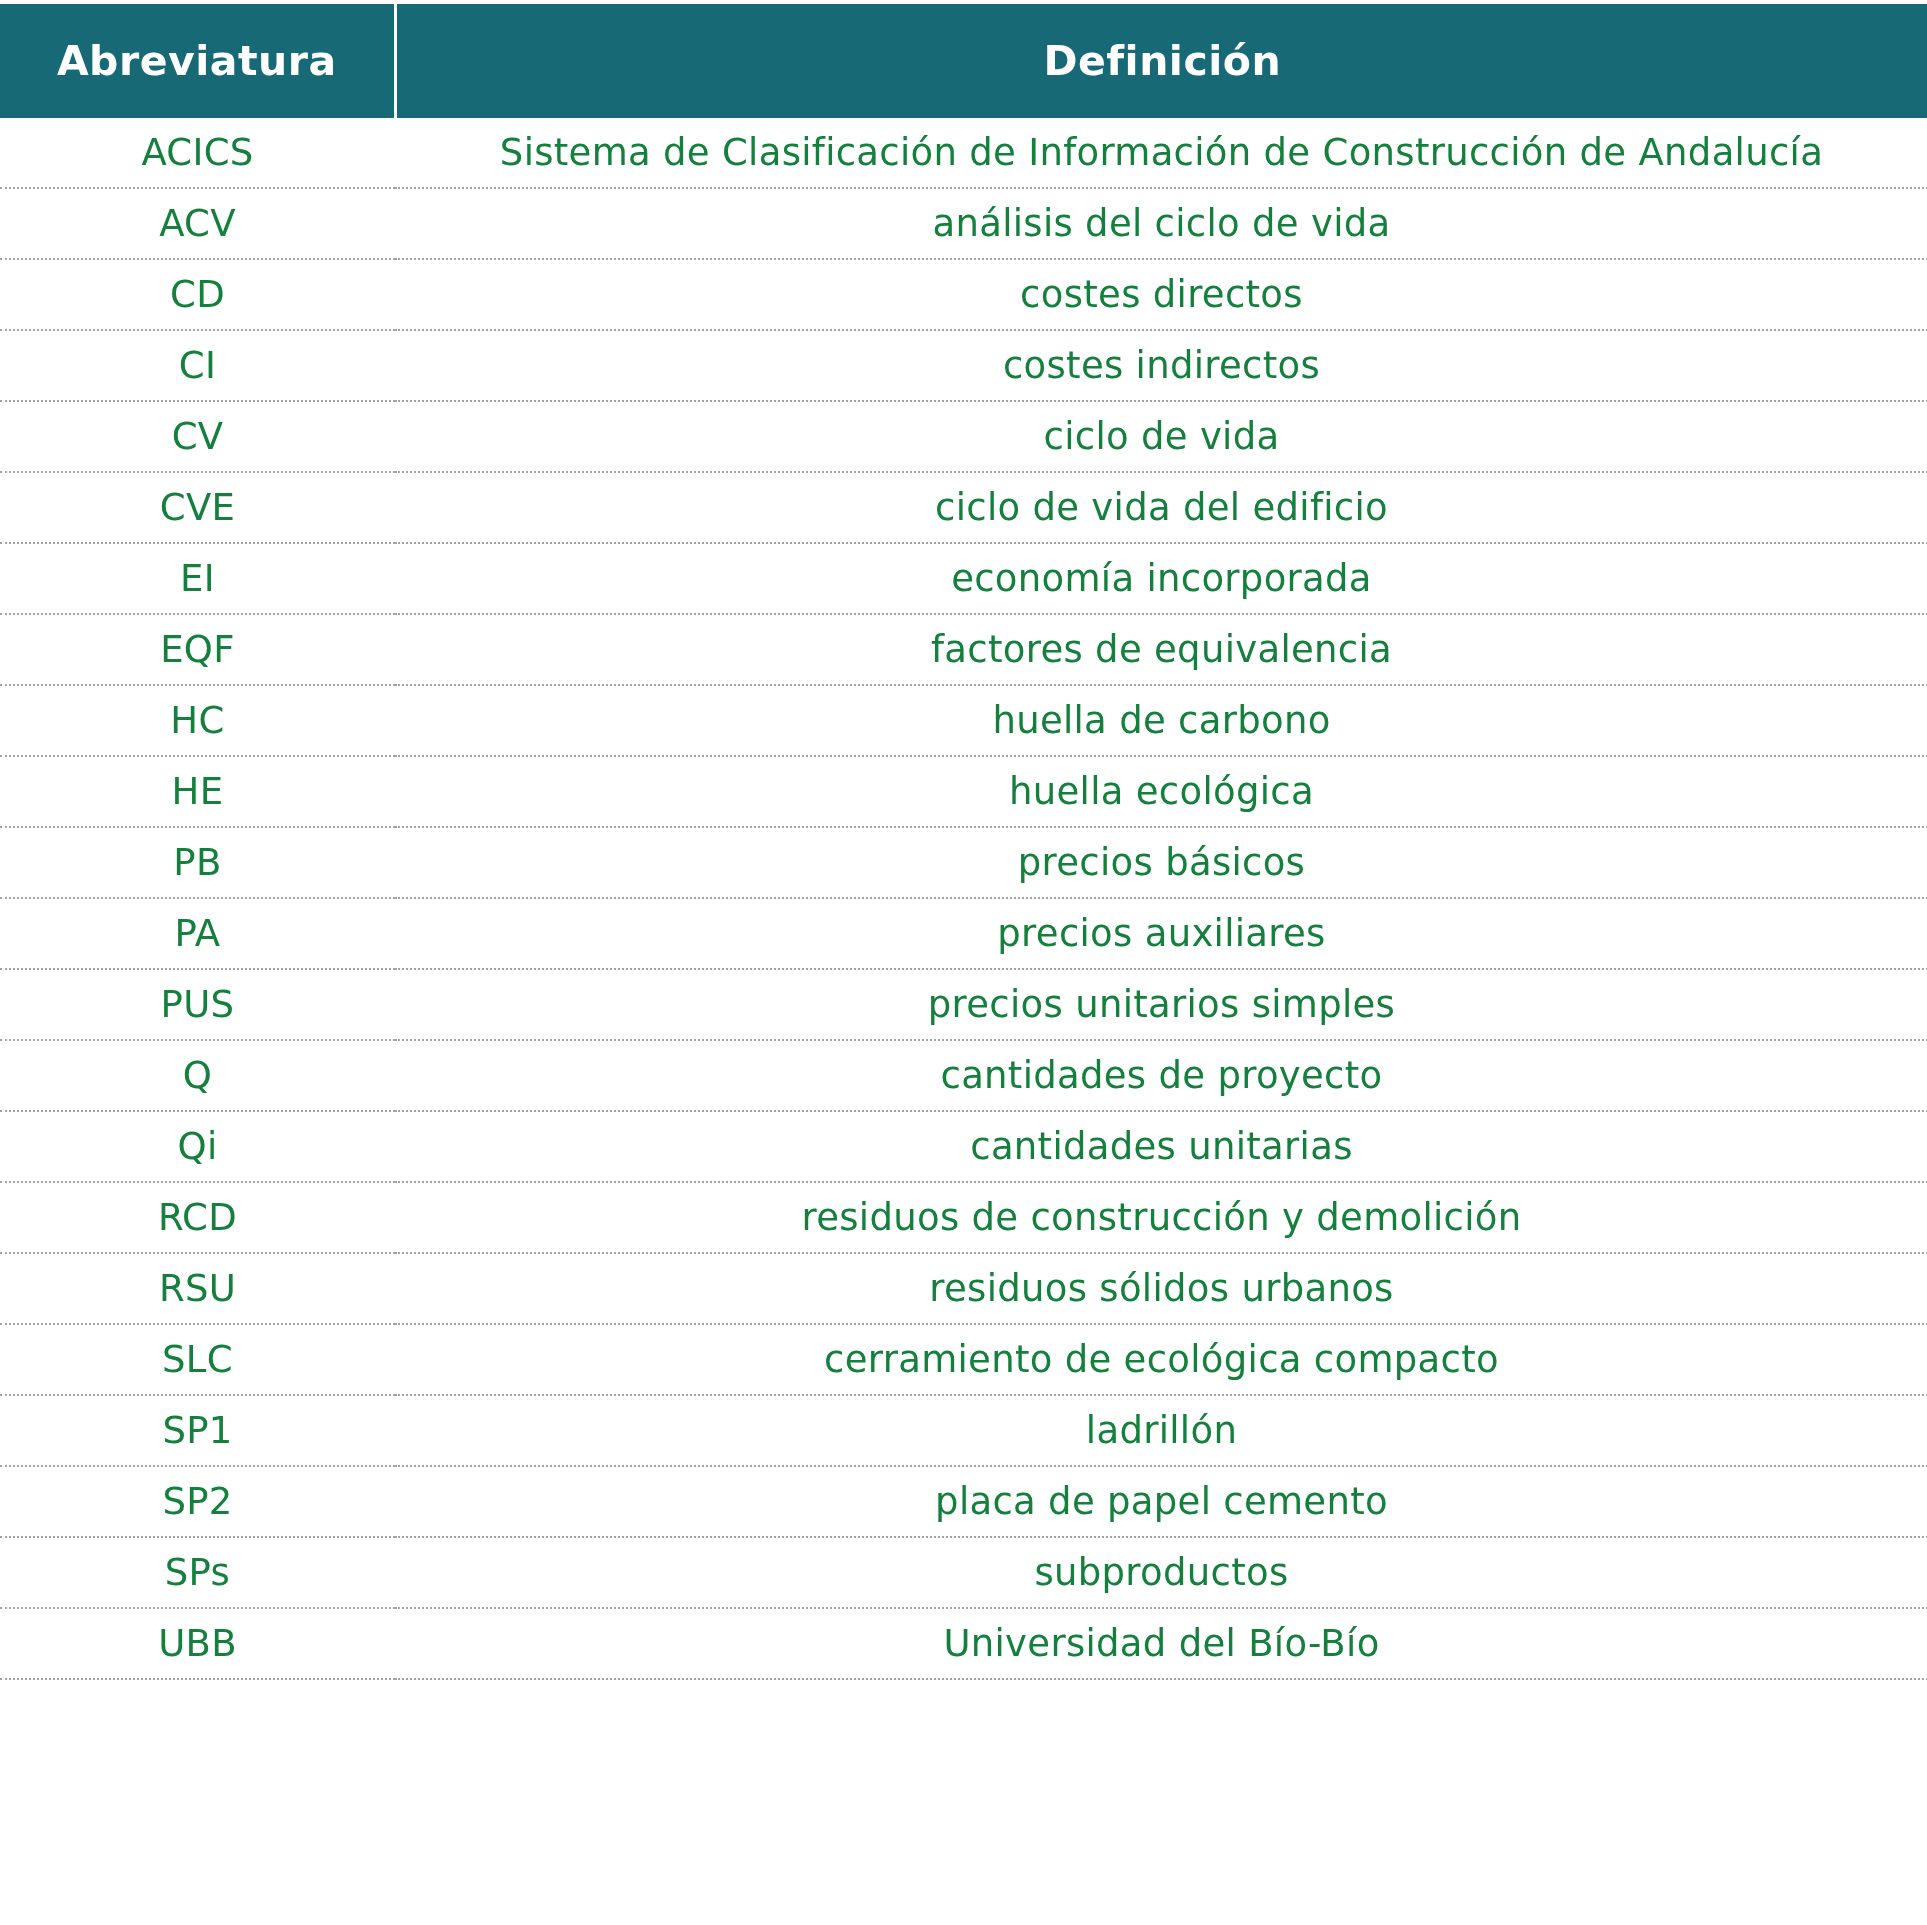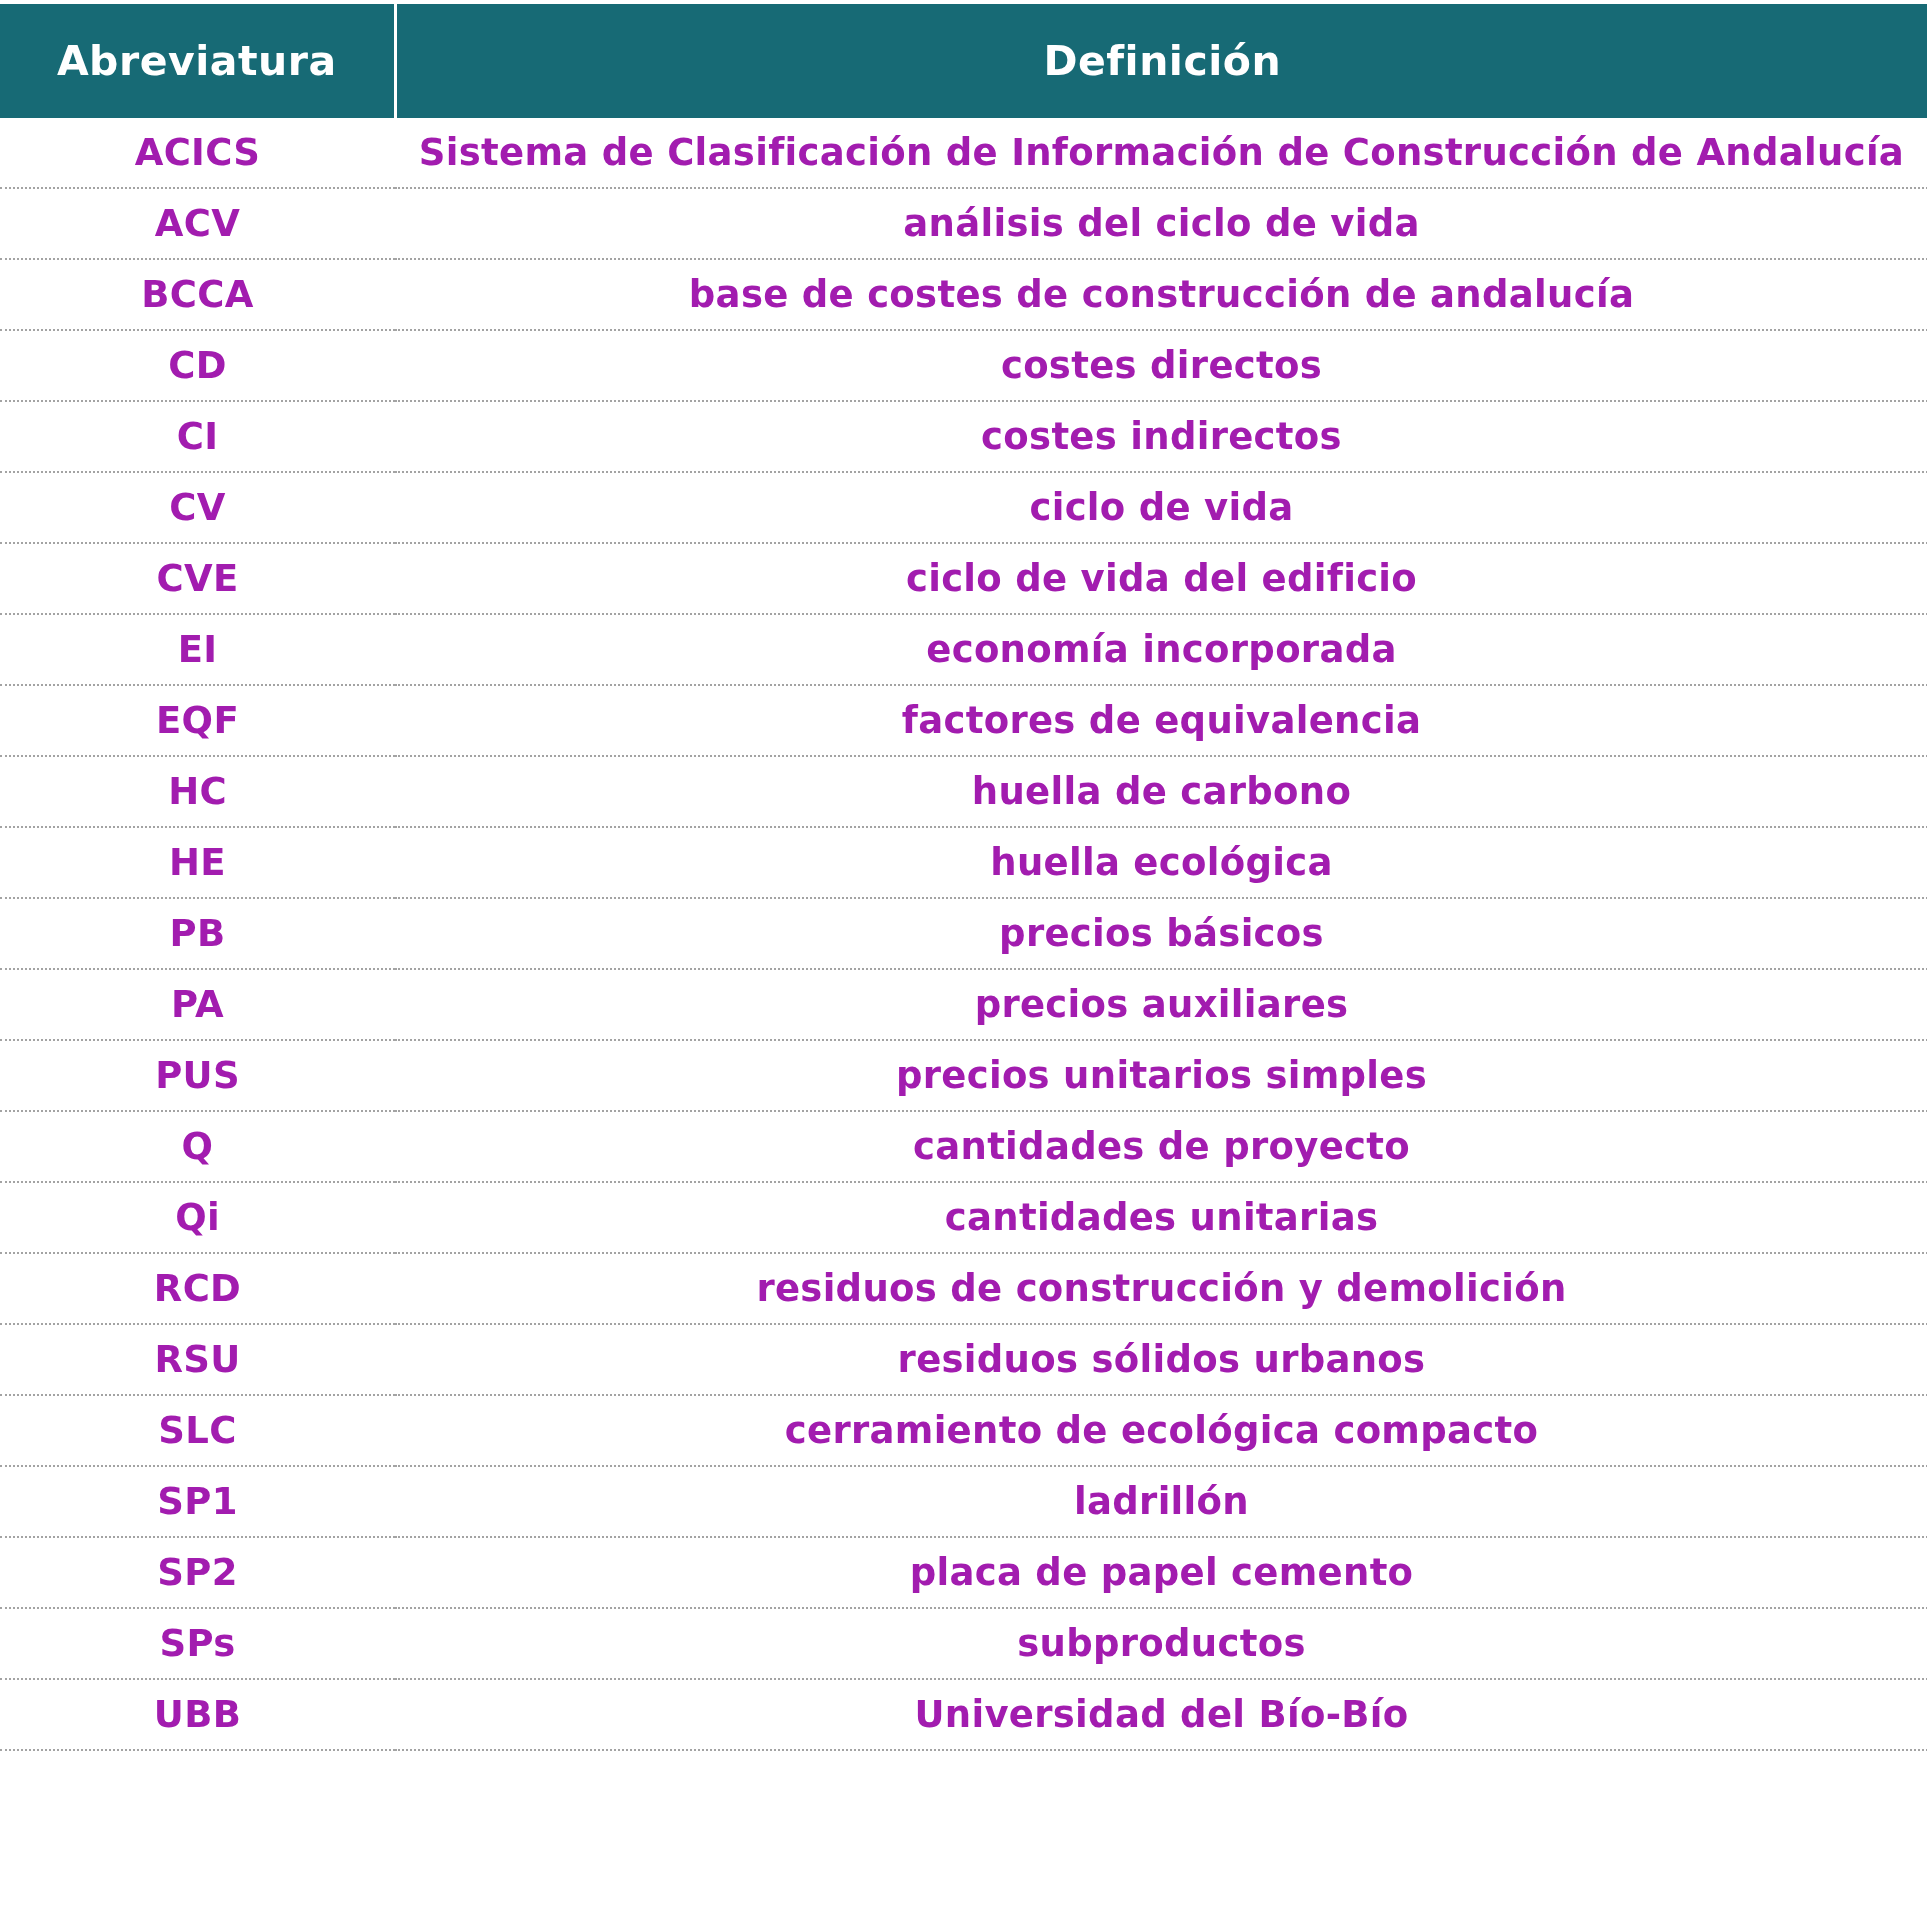--- a/index.html
+++ b/index.html
@@ -38,23 +38,23 @@
   }
   table.abbrev-table thead th.h-abbr {
     border-right: 3.9px solid #ffffff;
   }
 
   table.abbrev-table tbody td {
     height: 69px;
     text-align: center;
     vertical-align: middle;
     font-size: 37px;
-    font-weight: 700;
+    font-weight: 400;
     letter-spacing: 0.3px;
-    color: #a21caf;
+    color: #15803d;
     border-bottom: 2px dotted #a3a3a3;
     padding: 0 9.8px;
     overflow: hidden;
     white-space: nowrap;
   }
 </style>
 </head>
 <body>
 
 <div class="page">
@@ -73,24 +73,20 @@
   <tr>
     <td>ACICS</td>
     <td>Sistema de Clasificación de Información de Construcción de Andalucía</td>
   </tr>
 
   <tr>
     <td>ACV</td>
     <td>análisis del ciclo de vida</td>
   </tr>
 
-  <tr>
-    <td>BCCA</td>
-    <td>base de costes de construcción de andalucía</td>
-  </tr>
 
   <tr>
     <td>CD</td>
     <td>costes directos</td>
   </tr>
 
   <tr>
     <td>CI</td>
     <td>costes indirectos</td>
   </tr>

